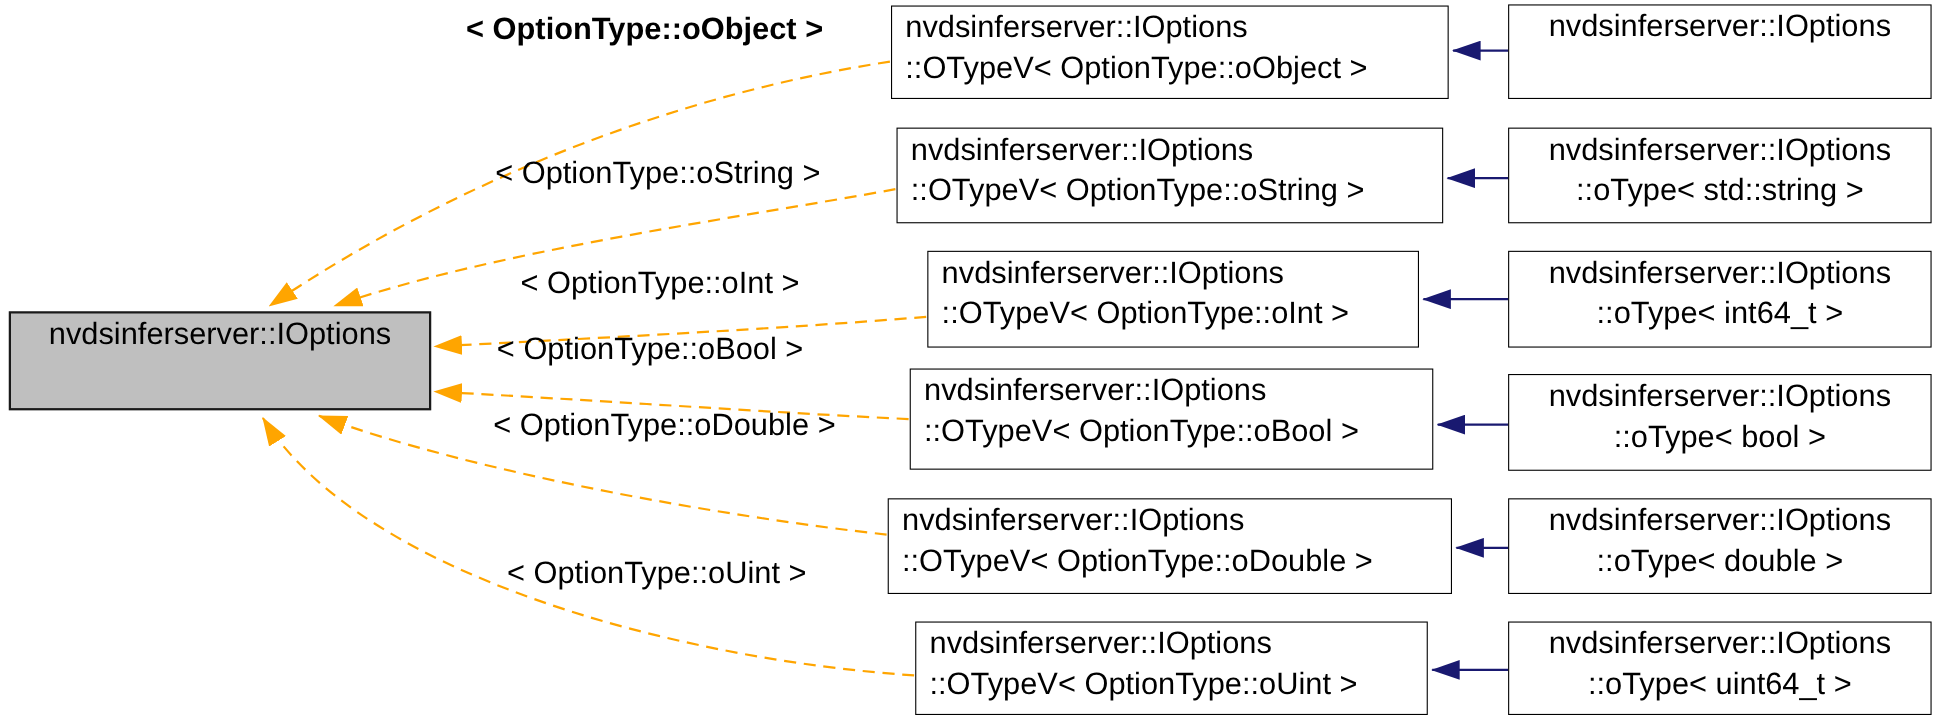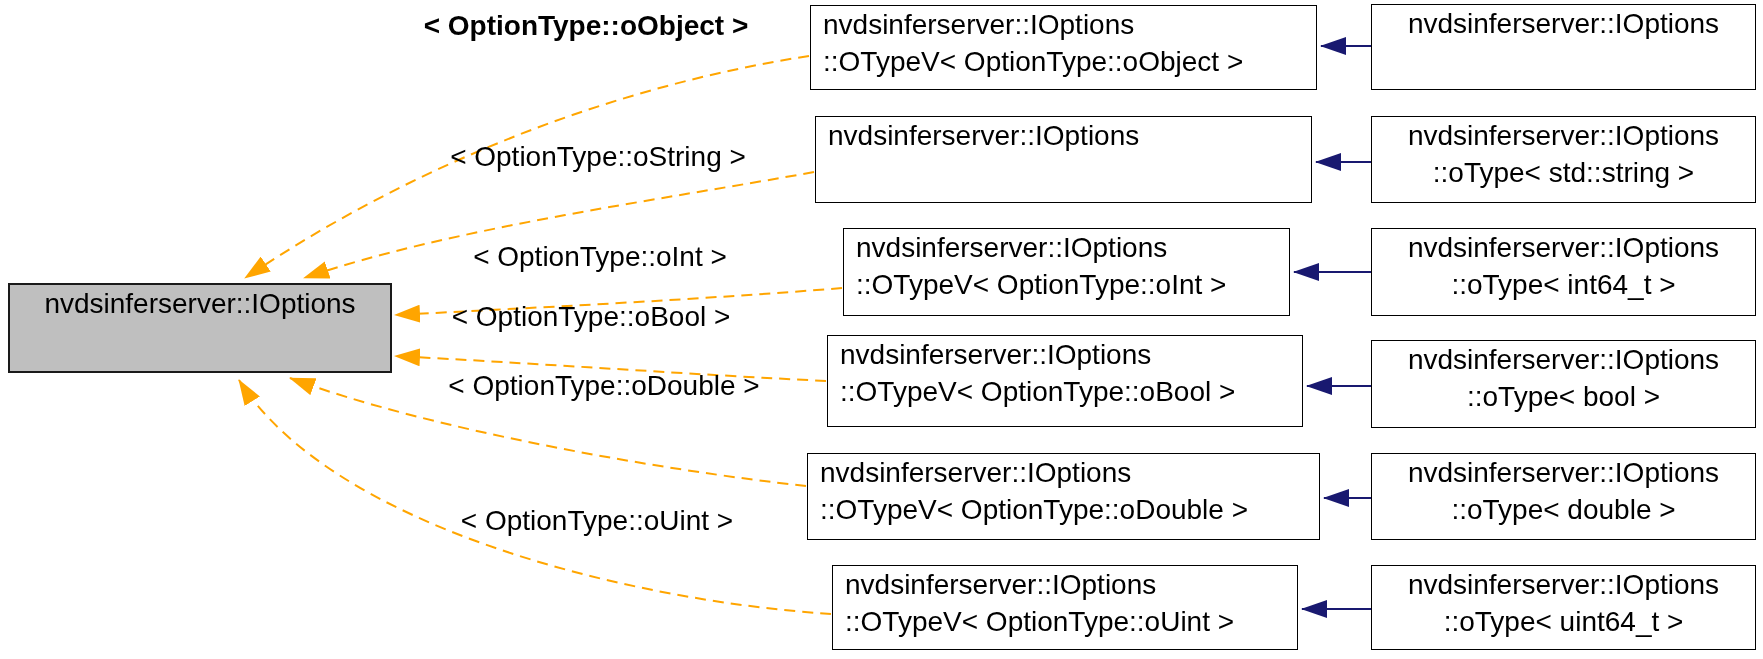--- a/index.html
+++ b/index.html
@@ -75,20 +75,21 @@
   <div class="node base" style="left:8px; top:283px; width:384px; height:90px;">
     <div>nvdsinferserver::IOptions</div>
   </div>
 
   <div class="node mid" style="left:810px; top:5px; width:507px; height:85px;">
     <div>nvdsinferserver::IOptions</div>
     <div>::OTypeV&lt; OptionType::oObject &gt;</div>
   </div>
   <div class="node mid" style="left:815px; top:116px; width:497px; height:87px;">
     <div>nvdsinferserver::IOptions</div>
+    <div>::OTypeV&lt; OptionType::oString &gt;</div>
   </div>
   <div class="node mid" style="left:843px; top:228px; width:447px; height:88px;">
     <div>nvdsinferserver::IOptions</div>
     <div>::OTypeV&lt; OptionType::oInt &gt;</div>
   </div>
   <div class="node mid" style="left:827px; top:335px; width:476px; height:92px;">
     <div>nvdsinferserver::IOptions</div>
     <div>::OTypeV&lt; OptionType::oBool &gt;</div>
   </div>
   <div class="node mid" style="left:807px; top:453px; width:513px; height:87px;">

